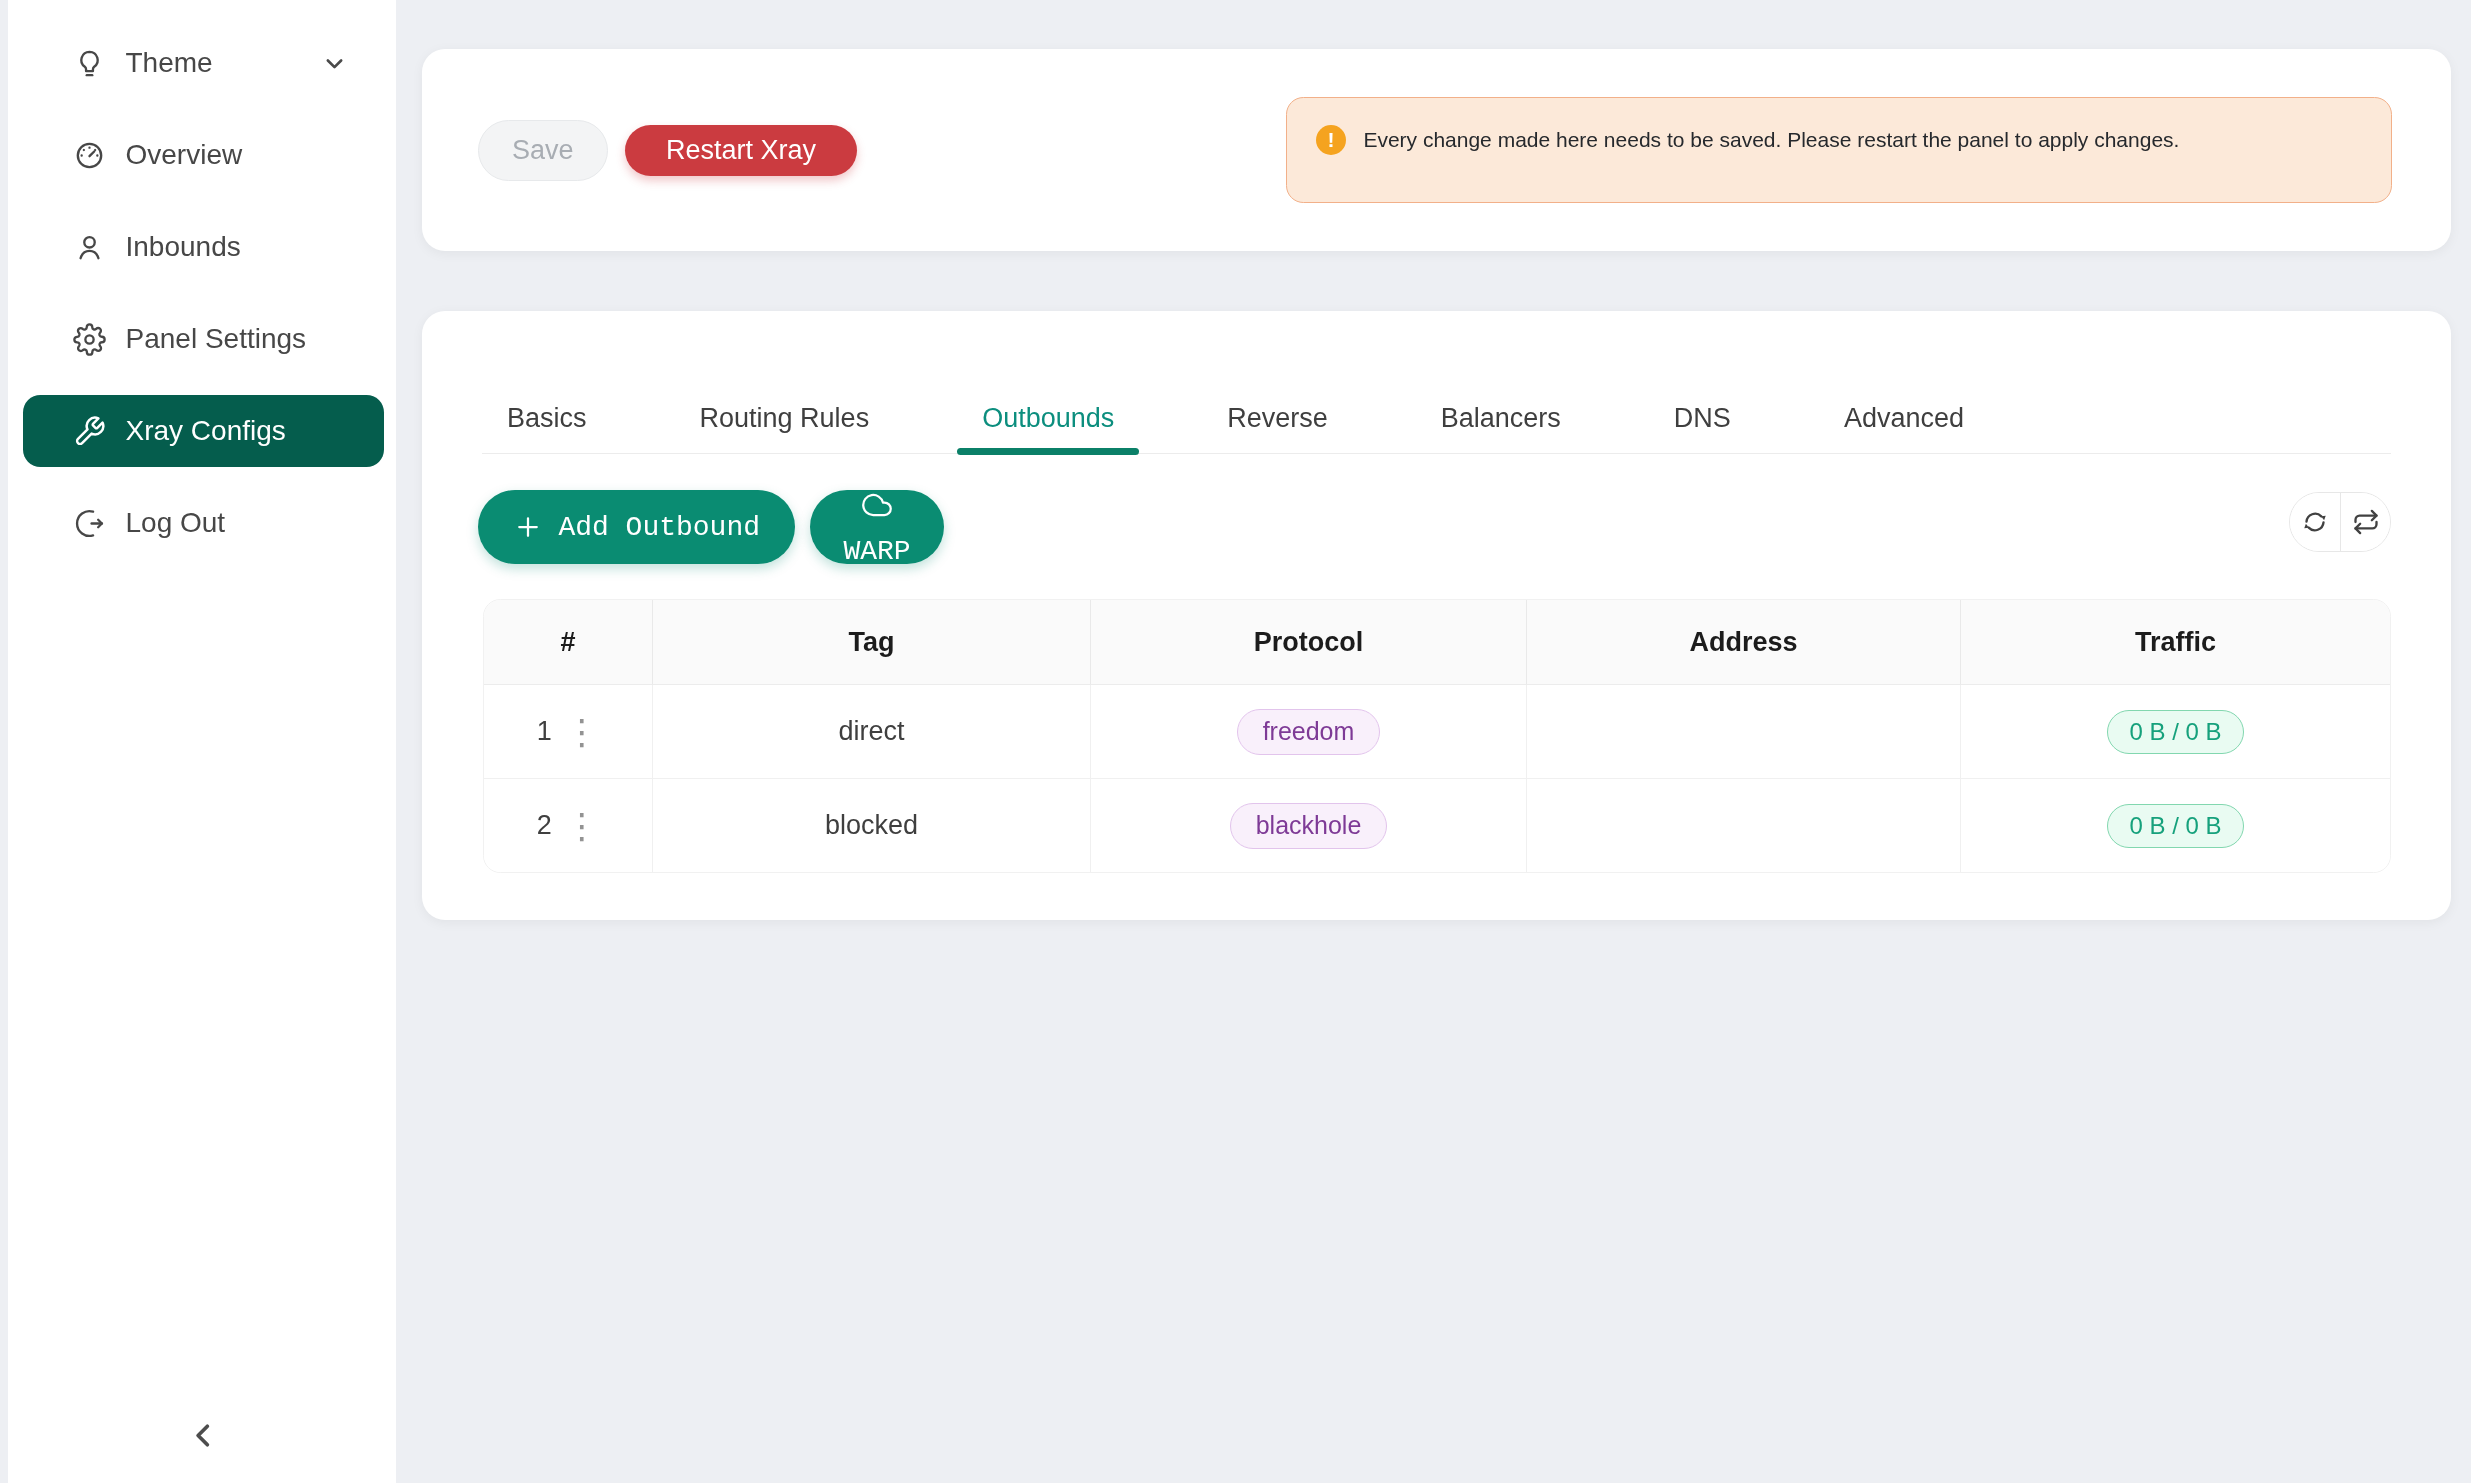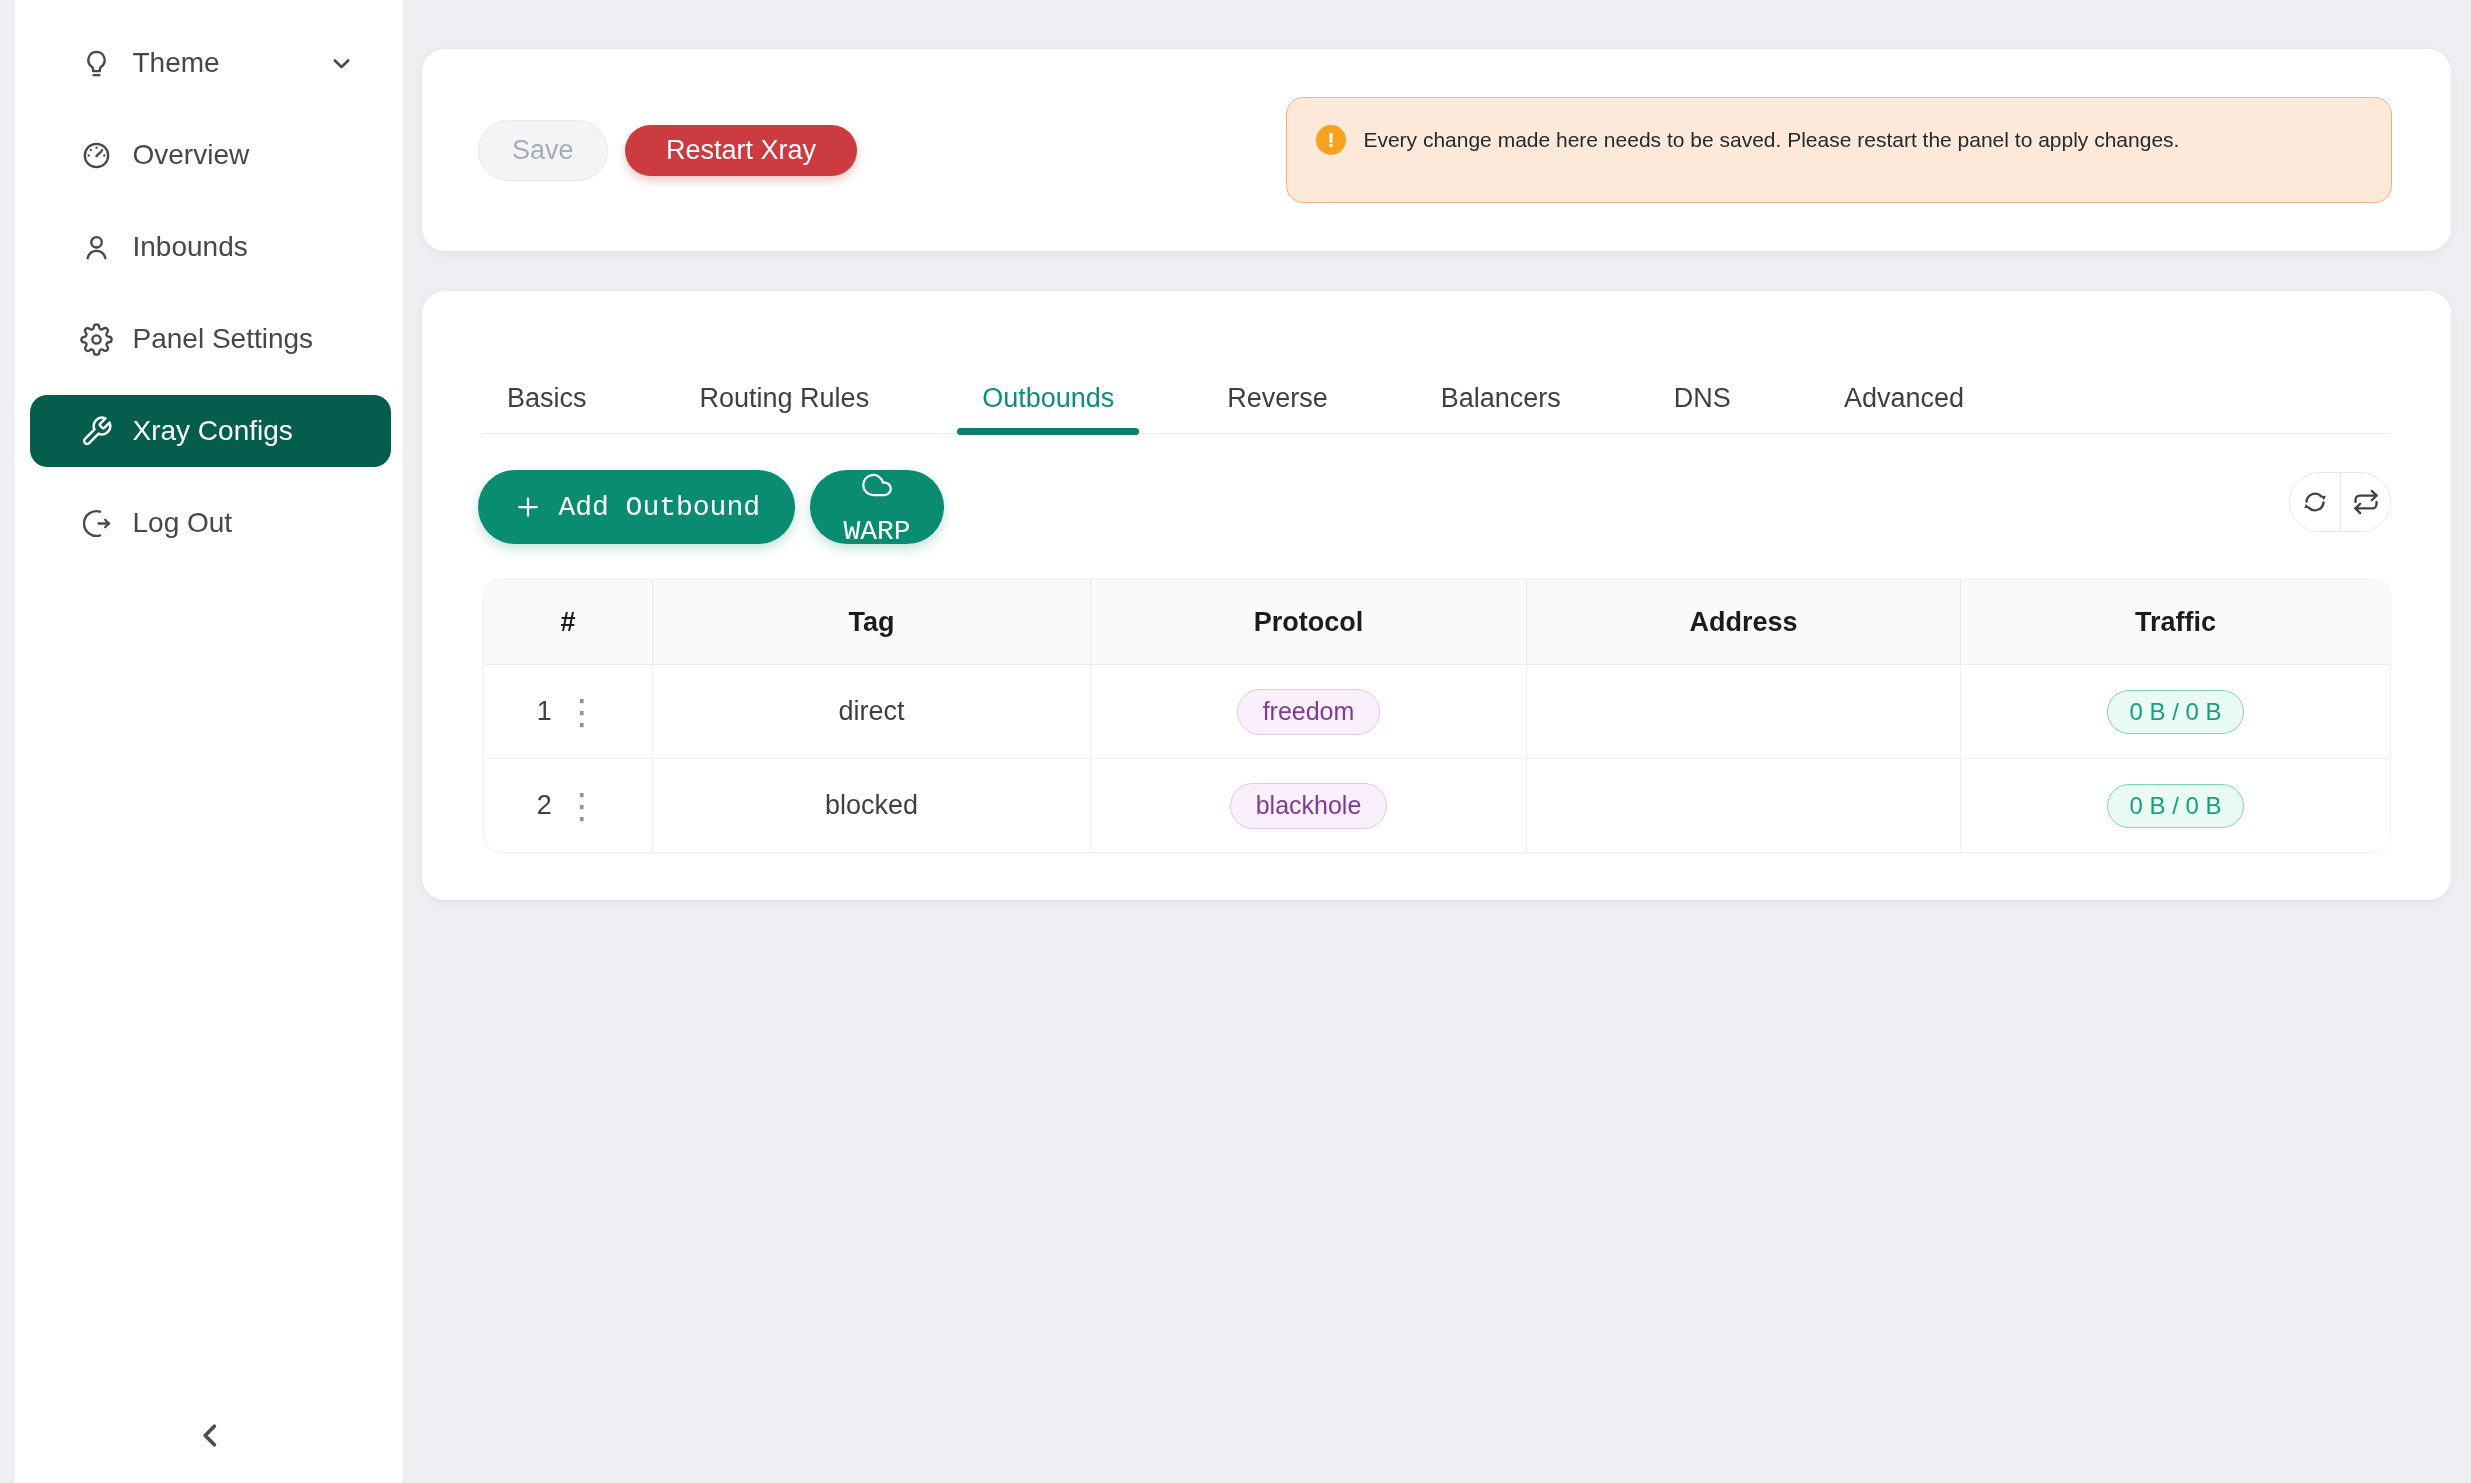--- a/index.html
+++ b/index.html
@@ -9,21 +9,21 @@
     background:#edeff3;
     font-family:"Liberation Sans", sans-serif;
     position:relative; overflow:hidden;
     color:#3c3c3c;
   }
   svg { display:block; }
   .icn { width:33px; height:33px; flex:none; }
 
   
   .sidebar {
-    position:absolute; left:15px; top:0; width:388px; height:1483px;
+    position:absolute; left:8px; top:0; width:388px; height:1483px;
     background:#ffffff;
   }
   .side-items { padding:27px 11.6px 0 14.5px; }
   .side-item {
     height:72px; margin-bottom:20px;
     display:flex; align-items:center;
     border-radius:17.4px; padding:0 35px 0 50px;
     color:#474747; cursor:pointer;
   }
   .side-item .label { font-size:28px; margin-left:20px; white-space:nowrap; }
@@ -63,21 +63,21 @@
   .alert-icon {
     width:30px; height:30px; border-radius:50%;
     background:#f5a31f; color:#ffffff;
     font-size:21px; font-weight:bold; line-height:1;
     display:flex; align-items:center; justify-content:center;
     margin-top:5.8px;
   }
   .alert-text { font-size:21px; color:#26292d; line-height:42px; max-width:975px; }
 
   
-  .card-config { margin-top:40px; padding-bottom:47px;border-radius:23px; }
+  .card-config { margin-top:60px; padding-bottom:47px;border-radius:23px; }
   .tabs { margin:0 60px; padding-top:91px; display:flex; gap:63px; border-bottom:1.9px solid #ececec; }
   .tab {
     padding:0 25px 18.3px; font-size:27px; line-height:33px;
     color:#3f3f3f; position:relative; cursor:pointer; white-space:nowrap;
   }
   .tab.active { color:#0c8e7e; }
   .tab.active::after {
     content:""; position:absolute; left:0; right:0; bottom:-1.9px; height:6.8px;
     background:#0b8068; border-radius:3.9px;
   }

